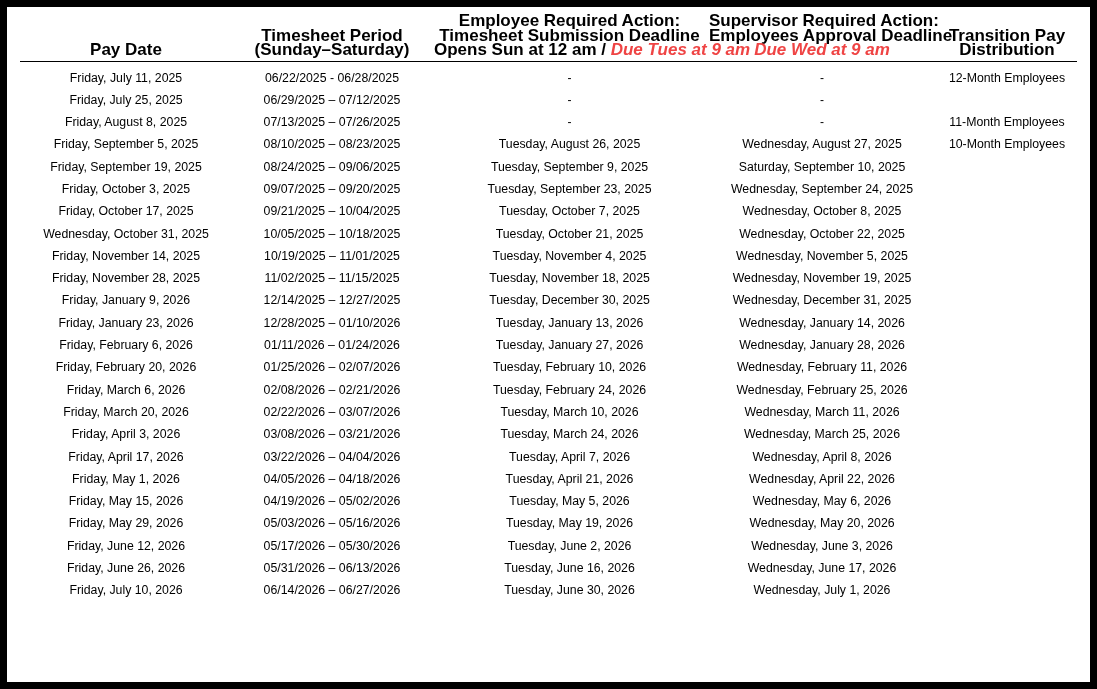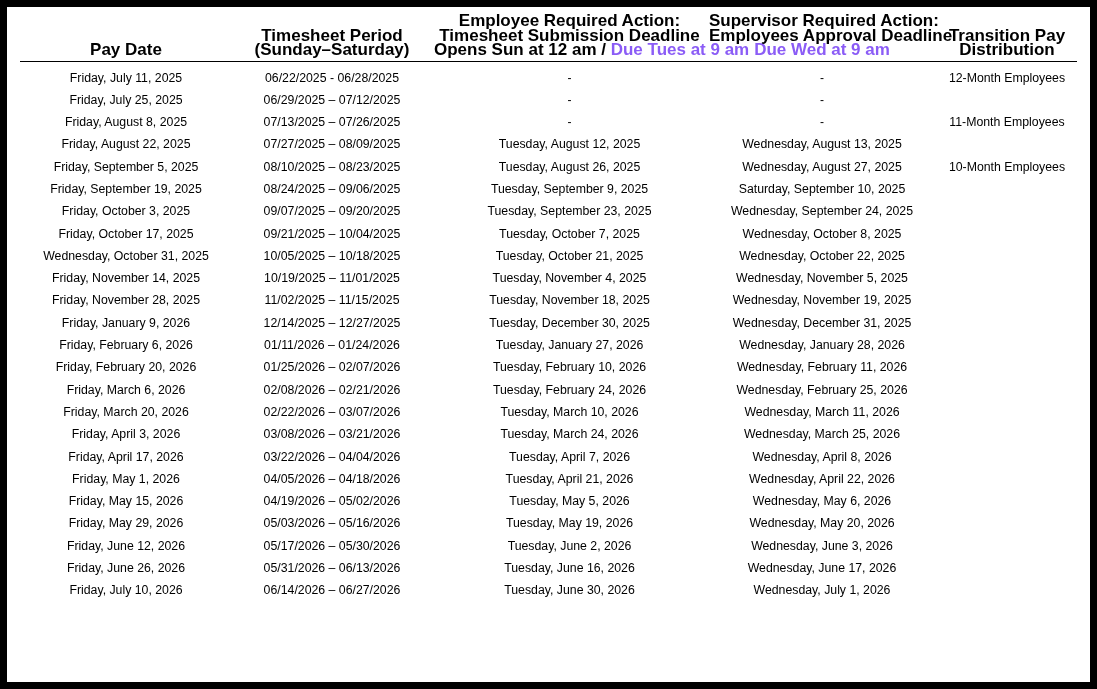--- a/index.html
+++ b/index.html
@@ -64,21 +64,21 @@
   thead tr.rule-row td {
     height: 3px;
     padding: 0;
     border-top: 1px solid #000000;
     border-bottom: 0;
     line-height: 0;
     font-size: 0;
   }
 
   .hdr-line { display: block; }
-  .red { color: #8b5cf6; }
+  .red { color: #ef4444; font-style: italic; }
 
   tbody td {
     text-align: center;
     vertical-align: middle;
     padding: 0 2px;
     height: 22.3px;
     line-height: 22.3px;
     font-size: 12.3px;
     white-space: nowrap;
   }
@@ -148,27 +148,20 @@
             <td class="blank"></td>
           </tr>
           <tr>
             <td>Friday, August 8, 2025</td>
             <td>07/13/2025 – 07/26/2025</td>
             <td class="dash">-</td>
             <td class="dash">-</td>
             <td>11-Month Employees</td>
           </tr>
           <tr>
-            <td>Friday, August 22, 2025</td>
-            <td>07/27/2025 – 08/09/2025</td>
-            <td>Tuesday, August 12, 2025</td>
-            <td>Wednesday, August 13, 2025</td>
-            <td class="blank"></td>
-          </tr>
-          <tr>
             <td>Friday, September 5, 2025</td>
             <td>08/10/2025 – 08/23/2025</td>
             <td>Tuesday, August 26, 2025</td>
             <td>Wednesday, August 27, 2025</td>
             <td>10-Month Employees</td>
           </tr>
           <tr>
             <td>Friday, September 19, 2025</td>
             <td>08/24/2025 – 09/06/2025</td>
             <td>Tuesday, September 9, 2025</td>
@@ -211,20 +204,27 @@
             <td class="blank"></td>
           </tr>
           <tr>
             <td>Friday, January 9, 2026</td>
             <td>12/14/2025 – 12/27/2025</td>
             <td>Tuesday, December 30, 2025</td>
             <td>Wednesday, December 31, 2025</td>
             <td class="blank"></td>
           </tr>
           <tr>
+            <td>Friday, January 23, 2026</td>
+            <td>12/28/2025 – 01/10/2026</td>
+            <td>Tuesday, January 13, 2026</td>
+            <td>Wednesday, January 14, 2026</td>
+            <td class="blank"></td>
+          </tr>
+          <tr>
             <td>Friday, February 6, 2026</td>
             <td>01/11/2026 – 01/24/2026</td>
             <td>Tuesday, January 27, 2026</td>
             <td>Wednesday, January 28, 2026</td>
             <td class="blank"></td>
           </tr>
           <tr>
             <td>Friday, February 20, 2026</td>
             <td>01/25/2026 – 02/07/2026</td>
             <td>Tuesday, February 10, 2026</td>

